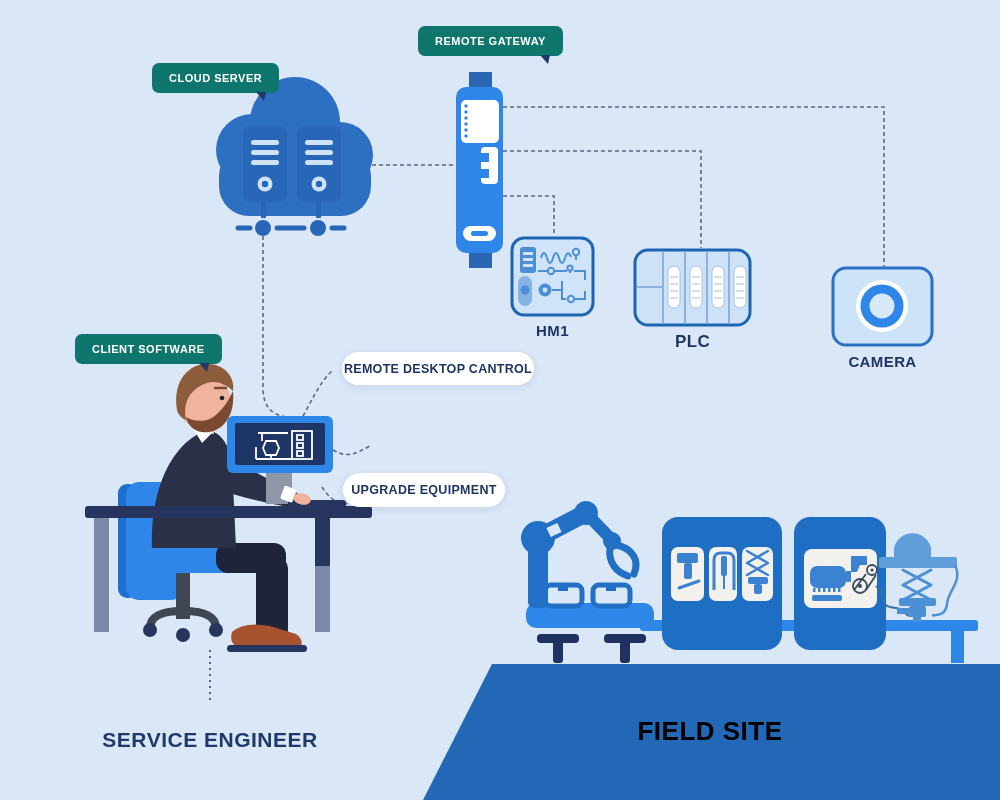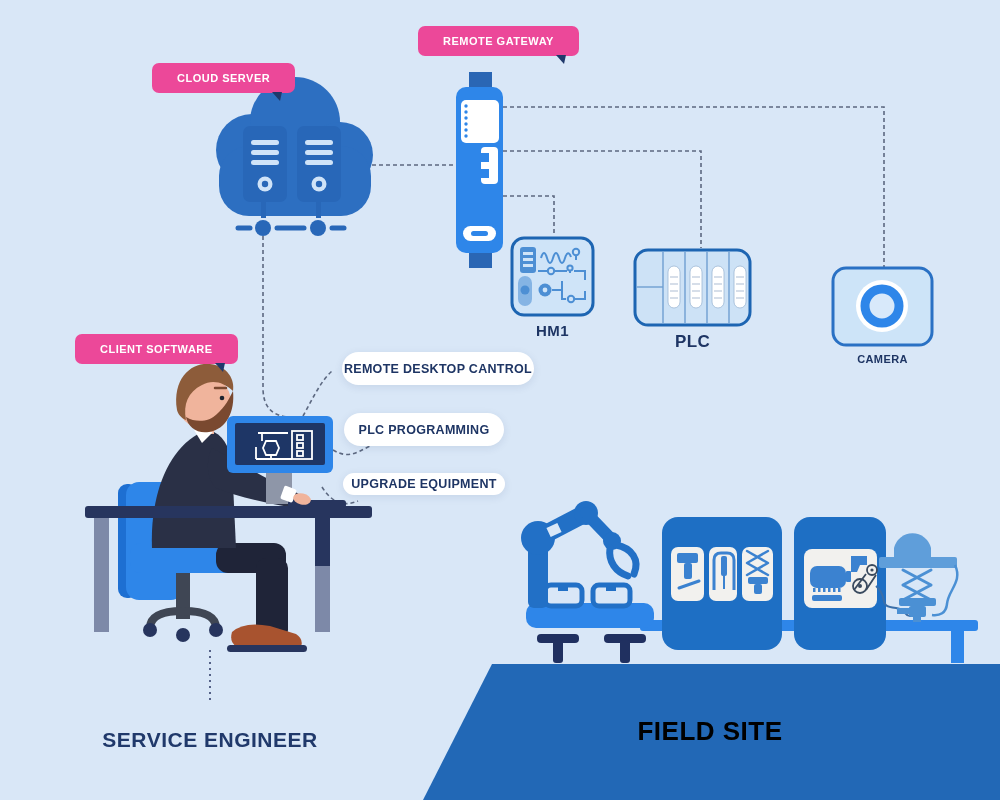--- a/index.html
+++ b/index.html
@@ -3,23 +3,23 @@
 <meta charset="utf-8">
 <style>
   html,body { margin:0; padding:0; background:#eef3fa; }
   .canvas {
     position:relative; width:1000px; height:800px;
     background:#d9e7f7; overflow:hidden;
     font-family:"Liberation Sans", sans-serif;
   }
   .art { position:absolute; left:0; top:0; }
   .tag {
-    position:absolute; background:#ec4899; color:#ffffff;
+    position:absolute; background:#0f766e; color:#ffffff;
     font-weight:bold; font-size:11px; letter-spacing:0.5px;
-    padding:9px 25px; border-radius:7px; white-space:nowrap; z-index:5;
+    padding:9px 17px; border-radius:7px; white-space:nowrap; z-index:5;
   }
   .tag::after {
     content:""; position:absolute; bottom:-8px; right:13px;
     border-left:8px solid transparent; border-right:2px solid transparent;
     border-top:9px solid #20396b;
   }
   .pill {
     position:absolute; background:#ffffff; border-radius:17px;
     color:#1e3564; font-weight:bold; font-size:12.5px; letter-spacing:0.3px;
     display:flex; align-items:center; justify-content:center;
@@ -316,27 +316,26 @@
   </svg>
 
   <div class="tag" style="left:152px; top:63px;">CLOUD SERVER</div>
 
   <div class="tag" style="left:418px; top:26px;">REMOTE GATEWAY</div>
 
   <div class="tag" style="left:75px; top:334px;">CLIENT SOFTWARE</div>
 
   <div class="pill" style="left:330px; top:352px; width:192px; height:33px;margin-left:12px;">REMOTE DESKTOP CANTROL</div>
 
-  <div class="pill" style="left:344px; top:413px; width:160px; height:33px;">PLC PROGRAMMING</div>
-
-  <div class="pill" style="left:343px; top:473px; width:162px; height:22px;">UPGRADE EQUIPMENT</div>
+
+  <div class="pill" style="left:343px; top:473px; width:162px; height:34px;">UPGRADE EQUIPMENT</div>
 
   <div class="devlabel" style="left:512px; top:322px; width:81px; font-size:15px;">HM1</div>
 
   <div class="devlabel" style="left:635px; top:332px; width:115px; font-size:17px;">PLC</div>
 
-  <div class="devlabel" style="left:833px; top:353px; width:99px; font-size:11px;">CAMERA</div>
+  <div class="devlabel" style="left:833px; top:353px; width:99px; font-size:15px;">CAMERA</div>
 
   <div class="caption engineer" style="left:85px; top:712px; width:250px;">SERVICE ENGINEER</div>
 
   <div class="caption field" style="left:560px; top:716px; width:300px;">FIELD SITE</div>
 
 </div>
 
 </body></html>

